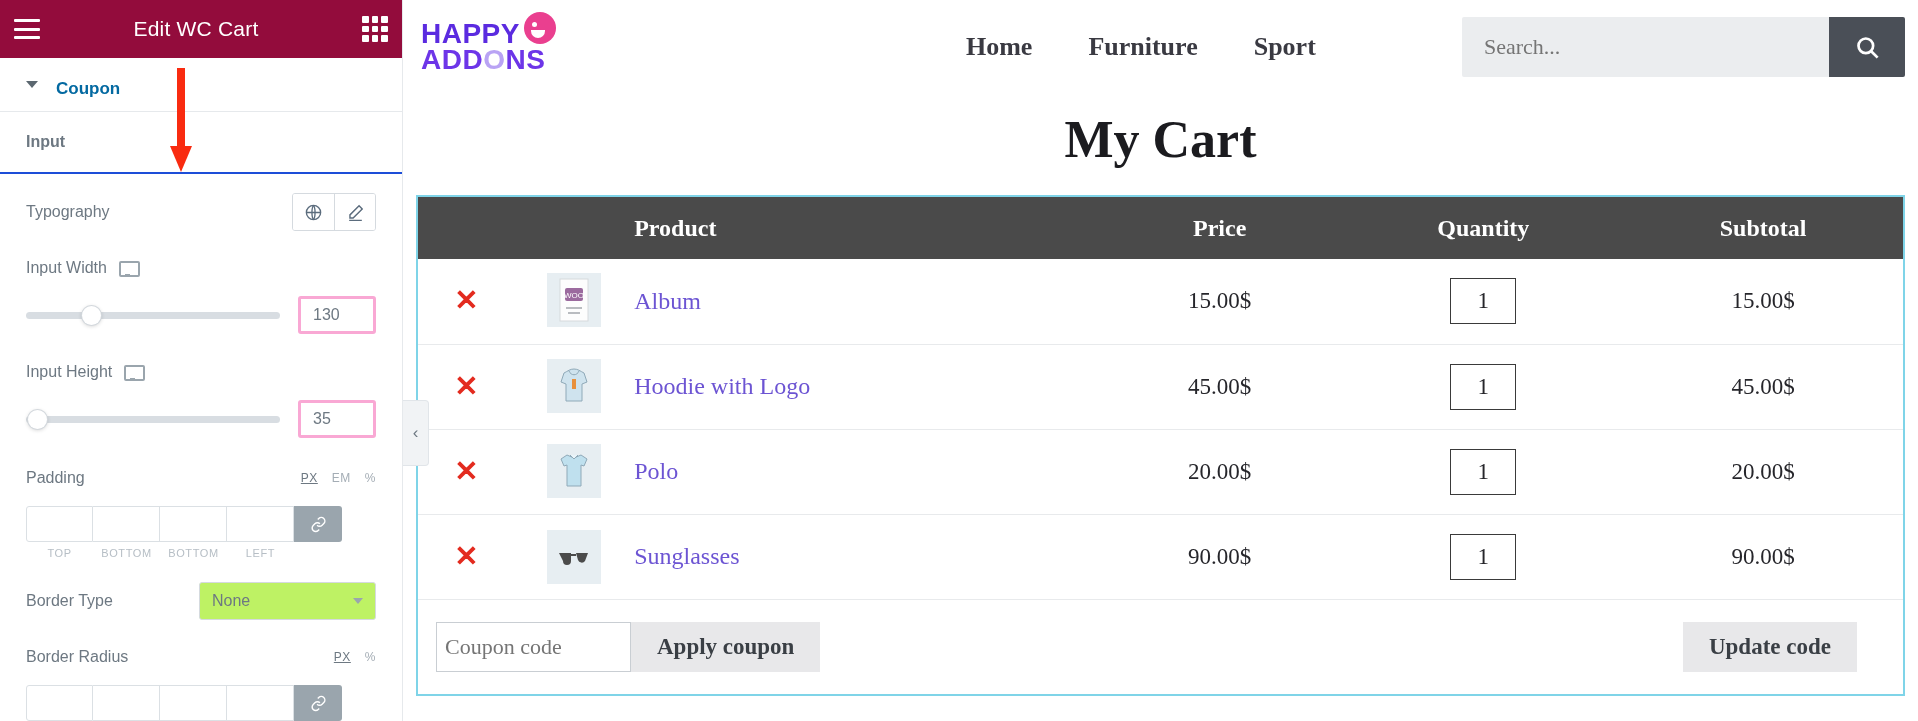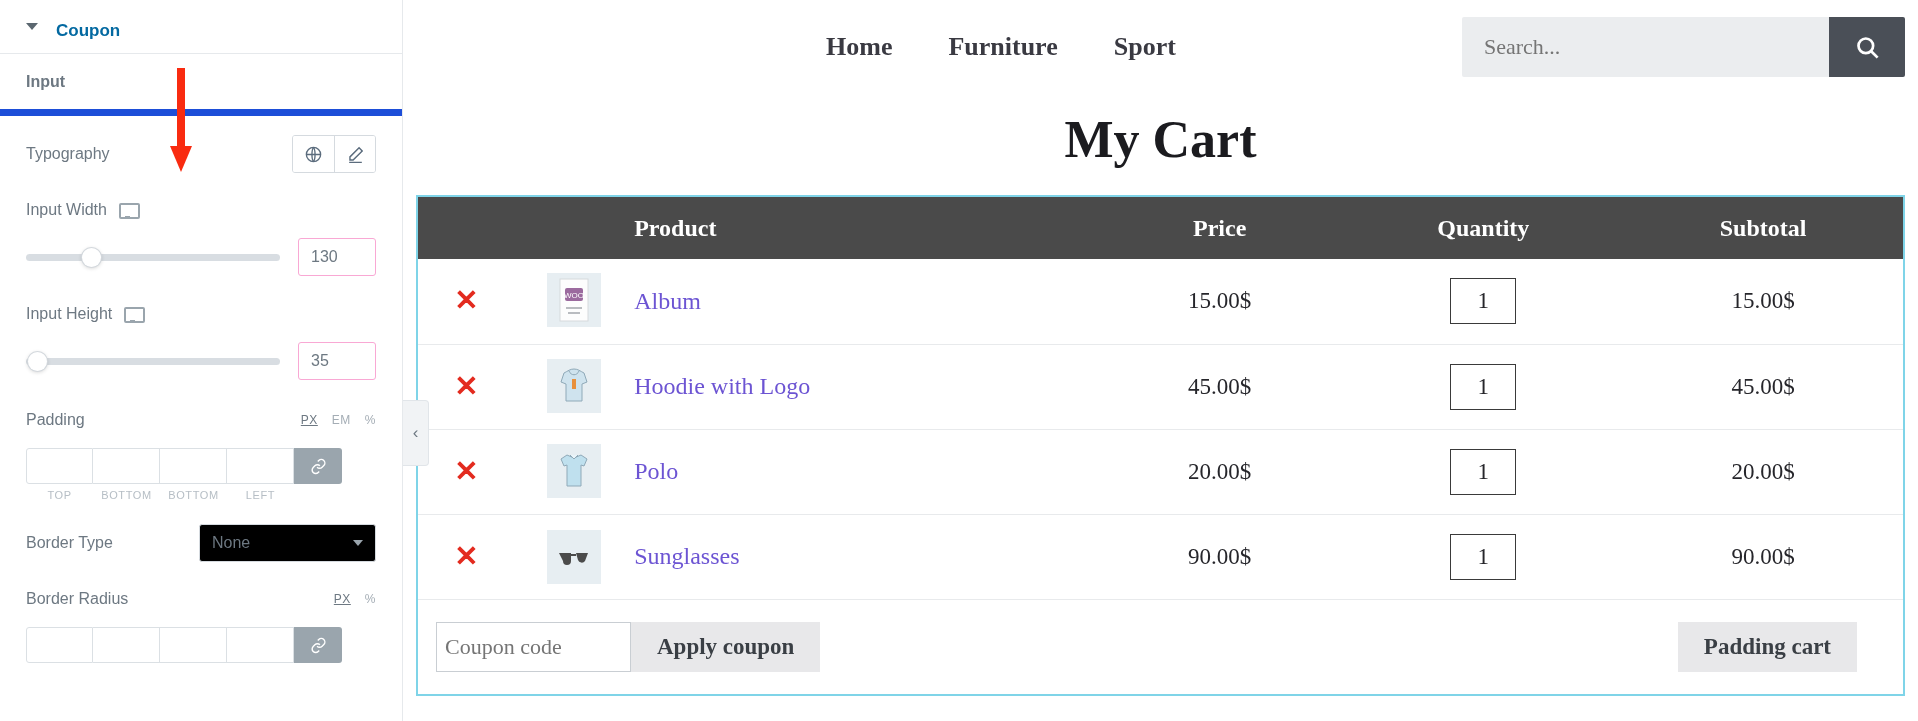--- a/index.html
+++ b/index.html
@@ -42,21 +42,21 @@
   .section-row {
     height: 54px; display: flex; align-items: center;
     padding: 0 22px 0 26px;
     border-bottom: 1px solid #e6e9ec;
   }
   .caret { width: 0; height: 0; border-left: 6px solid transparent; border-right: 6px solid transparent; border-top: 7px solid #5b6770; margin-right: 18px; }
   .section-title { font-size: 17px; font-weight: bold; color: #0369a1; margin-top: 9px; }
 
   .subsection {
     height: 62px; display: flex; align-items: center;
-    padding: 0 26px; border-bottom: 7px solid #1d4ed8;
+    padding: 0 26px; border-bottom: 2px solid #1d4ed8;
   }
   .subsection-title { font-size: 16px; font-weight: bold; color: #6d7882; }
 
   .ctrl {
     padding: 0 26px; display: flex; align-items: center;
     min-height: 40px;
   }
   .ctrl-label { font-size: 16px; color: #6d7882; display: flex; align-items: center; gap: 12px; }
   .ctrl-spacer { flex: 1; }
 
@@ -66,39 +66,39 @@
 
   .monitor-icon { display: inline-block; width: 17px; height: 15px; position: relative; }
   .monitor-icon::before { content: ""; position: absolute; left:0; top:0; width: 17px; height: 12px; border: 2px solid #9aa5ad; border-radius: 2px; }
   .monitor-icon::after { content: ""; position: absolute; left: 6px; bottom: 0; width: 5px; height: 2px; background: #9aa5ad; }
 
   .slider-row { padding: 8px 26px 0 26px; display: flex; align-items: center; gap: 18px; }
   .slider { position: relative; flex: 1; height: 22px; display: flex; align-items: center; }
   .slider-track { width: 100%; height: 7px; border-radius: 4px; background: #d8dde2; }
   .slider-knob { position: absolute; width: 19px; height: 19px; border-radius: 50%; background: #fff; box-shadow: 0 0 0 1px #d3d8dd, 0 1px 4px rgba(0,0,0,.22); }
   .num-box {
-    width: 78px; height: 38px; border: 1px solid #f9a8d4; border-radius: 3px;
+    width: 78px; height: 38px; border: 3px solid #f9a8d4; border-radius: 3px;
     background: #fff; display: flex; align-items: center; padding-left: 12px;
     font-size: 16px; color: #6d7882;
   }
 
   .unit-row { display: flex; gap: 14px; align-items: flex-end; }
   .unit { font-size: 12px; color: #a4adb5; cursor: pointer; letter-spacing: .5px; }
   .unit.active { color: #6d7882; text-decoration: underline; }
 
   .dim-group { display: flex; padding: 0 26px; margin-top: 8px; }
   .dim-cell { width: 67px; height: 36px; border: 1px solid #dbe0e4; border-left: none; background: #fff; }
   .dim-cell:first-child { border-left: 1px solid #dbe0e4; border-radius: 3px 0 0 3px; }
   .dim-link { width: 48px; height: 36px; background: #9aa5ad; border-radius: 0 3px 3px 0; display: flex; align-items: center; justify-content: center; cursor: pointer; }
   .dim-labels { display: flex; padding: 0 26px; margin-top: 5px; }
   .dim-labels span { width: 67px; text-align: center; font-size: 11px; color: #b6bec5; letter-spacing: .6px; }
 
   .select-box {
     width: 177px; height: 38px; border: 1px solid #d5dadf; border-radius: 3px;
-    background: #000000; display: flex; align-items: center; justify-content: space-between;
+    background: #bef264; display: flex; align-items: center; justify-content: space-between;
     padding: 0 12px; font-size: 16px; color: #6d7882; cursor: pointer;
   }
   .chev { width: 0; height: 0; border-left: 5px solid transparent; border-right: 5px solid transparent; border-top: 6px solid #9aa5ad; }
 
   
   .red-arrow { position: absolute; left: 168px; top: 68px; width: 26px; height: 106px; pointer-events: none; }
 
   
   .collapse-handle {
     position: absolute; left: 403px; top: 400px;
@@ -160,20 +160,39 @@
   .btn-grey { background: #e8e8ea; border: none; height: 50px; padding: 0 26px; font-family: Liberation Serif, serif; font-weight: bold; font-size: 23px; color: #3a3f45; cursor: pointer; }
   .btn-update { margin-left: auto; margin-right: 28px; }
 </style>
 </head>
 <body>
 
 <div class="app">
 
   <div class="sidebar">
 
+    <div class="panel-header">
+      <div class="hamburger">
+          <span></span>
+          <span></span>
+          <span></span>
+        </div>
+      <div class="panel-title">Edit WC Cart</div>
+      <div class="grid-icon">
+        <i></i>
+          <i></i>
+          <i></i>
+          <i></i>
+          <i></i>
+          <i></i>
+          <i></i>
+          <i></i>
+          <i></i>
+      </div>
+    </div>
 
     <div class="section-row">
       <div class="caret"></div>
       <div class="section-title">Coupon</div>
     </div>
 
     <div class="subsection">
       <div class="subsection-title">Input</div>
     </div>
 
@@ -288,20 +307,27 @@
     </svg>
   </div>
 
   <div class="collapse-handle">
     <span>‹</span>
   </div>
 
   <div class="preview">
 
     <div class="site-header">
+      <div class="logo">
+        <span class="l1">
+          <span>HAPPY</span>
+          <span class="face"></span>
+        </span>
+        <span class="l2"><span>ADD</span><span class="o">O</span><span>NS</span></span>
+      </div>
 
       <nav class="nav">
         <a href="#">Home</a>
         <a href="#">Furniture</a>
         <a href="#">Sport</a>
       </nav>
 
       <div class="searchwrap">
         <input placeholder="Search..." style="">
         <button class="search-btn">
@@ -391,21 +417,21 @@
             <td class="col-name"><a href="#" class="prod-link">Sunglasses</a></td>
             <td class="col-price">90.00$</td>
             <td class="col-qty"><input class="qty-input" value="1" style=""></td>
             <td class="col-sub">90.00$</td>
           </tr>
           <tr>
             <td colspan="6" style="padding:0;border-bottom:none;">
               <div class="coupon-row">
                 <input class="coupon-input" placeholder="Coupon code" style="">
                 <button class="btn-grey">Apply coupon</button>
-                <button class="btn-grey btn-update">Padding cart</button>
+                <button class="btn-grey btn-update">Update code</button>
               </div>
             </td>
           </tr>
         </tbody>
       </table>
     </div>
   </div>
 </div>
 
 </body></html>

